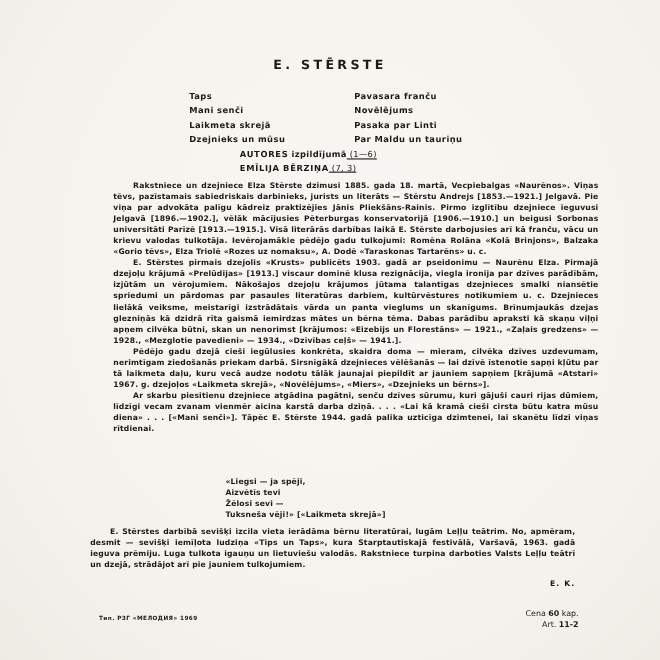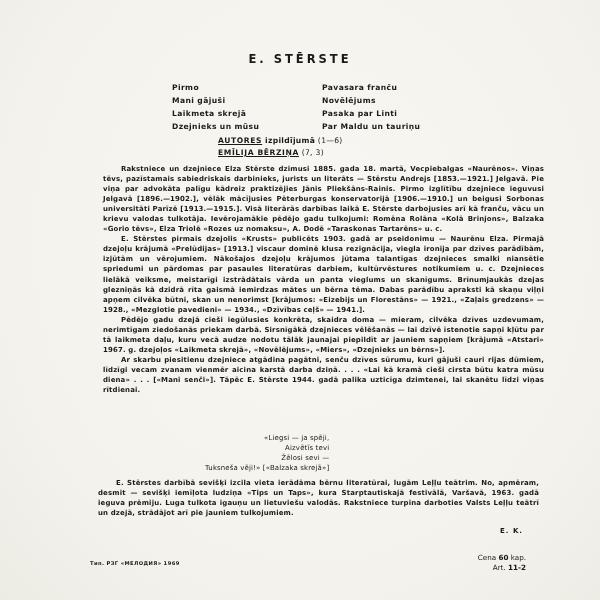--- a/index.html
+++ b/index.html
@@ -29,39 +29,38 @@
     }
     .tracks .col { position: absolute; top: 0; }
     .tracks .col.left { left: 0; }
     .tracks .col.right { left: 150px; }
     .tracks .t { display: block; white-space: nowrap; letter-spacing: 0.4px; }
     .performers {
       position: absolute; top: 135px; left: 218px;
       font-size: 7.6px; line-height: 12px; font-weight: bold;
     }
     .performers .p { display: block; white-space: nowrap; letter-spacing: 0.3px; }
-    .performers .name { letter-spacing: 0.6px; text-decoration: underline; }
-    .performers .range { font-weight: normal; }
+    .performers .name { letter-spacing: 0.6px; }
+    .performers .range { font-weight: normal; text-decoration: underline; }
     .body-text {
       position: absolute; top: 164px; left: 82px; width: 441px;
       font-size: 6.95px; line-height: 10.05px; font-weight: bold;
       text-align: justify;
       letter-spacing: 0.15px;
       margin-left: 21px;
     }
     .body-text p { margin: 0; text-indent: 18px; }
     .poem {
       position: absolute; top: 433px; left: 205px;
-      font-size: 6.95px; line-height: 10.05px; font-weight: normal;
+      font-size: 6.95px; line-height: 10.05px; font-weight: bold;
       letter-spacing: 0.15px;
-      text-align: right;
     }
     .poem .l { display: block; white-space: nowrap; }
     .closing {
-      position: absolute; top: 478px; left: 98px; width: 441px;
+      position: absolute; top: 478px; left: 82px; width: 441px;
       font-size: 6.95px; line-height: 10.05px; font-weight: bold;
       text-align: justify; letter-spacing: 0.15px;
     }
     .closing p { margin: 0; text-indent: 18px; }
     .signature {
       position: absolute; top: 527px; left: 500px;
       font-size: 7px; font-weight: bold; letter-spacing: 1px;
     }
     .printer {
       position: absolute; top: 560px; left: 90px;
@@ -76,22 +75,22 @@
   </style>
 </head>
 <body>
 
 <div class="page">
 
   <div class="title">E. STĒRSTE</div>
 
   <div class="tracks">
     <div class="col left">
-      <span class="t">Pirmo</span>
-      <span class="t">Mani gājuši</span>
+      <span class="t">Taps</span>
+      <span class="t">Mani senči</span>
       <span class="t">Laikmeta skrejā</span>
       <span class="t">Dzejnieks un mūsu</span>
     </div>
     <div class="col right">
       <span class="t">Pavasara franču</span>
       <span class="t">Novēlējums</span>
       <span class="t">Pasaka par Linti</span>
       <span class="t">Par Maldu un tauriņu</span>
     </div>
   </div>
@@ -105,21 +104,21 @@
     <p>Rakstniece un dzejniece Elza Stērste dzimusi 1885. gada 18. martā, Vecpiebalgas «Naurēnos». Viņas tēvs, pazīstamais sabiedriskais darbinieks, jurists un literāts — Stērstu Andrejs [1853.—1921.] Jelgavā. Pie viņa par advokāta palīgu kādreiz praktizējies Jānis Pliekšāns-Rainis. Pirmo izglītību dzejniece ieguvusi Jelgavā [1896.—1902.], vēlāk mācījusies Pēterburgas konservatorijā [1906.—1910.] un beigusi Sorbonas universitāti Parīzē [1913.—1915.]. Visā literārās darbības laikā E. Stērste darbojusies arī kā franču, vācu un krievu valodas tulkotāja. Ievērojamākie pēdējo gadu tulkojumi: Romēna Rolāna «Kolā Brinjons», Balzaka «Gorio tēvs», Elza Triolē «Rozes uz nomaksu», A. Dodē «Taraskonas Tartarēns» u. c.</p>
     <p>E. Stērstes pirmais dzejolis «Krusts» publicēts 1903. gadā ar pseidonimu — Naurēnu Elza. Pirmajā dzejoļu krājumā «Prelūdijas» [1913.] viscaur dominē klusa rezignācija, viegla ironija par dzīves parādībām, izjūtām un vērojumiem. Nākošajos dzejoļu krājumos jūtama talantīgas dzejnieces smalki niansētie spriedumi un pārdomas par pasaules literatūras darbiem, kultūrvēstures notikumiem u. c. Dzejnieces lielākā veiksme, meistarīgi izstrādātais vārda un panta vieglums un skanīgums. Brīnumjaukās dzejas glezniņās kā dzidrā rīta gaismā iemirdzas mātes un bērna tēma. Dabas parādību apraksti kā skaņu viļņi apņem cilvēka būtni, skan un nenorimst [krājumos: «Eizebijs un Florestāns» — 1921., «Zaļais gredzens» — 1928., «Mezglotie pavedieni» — 1934., «Dzīvības ceļš» — 1941.].</p>
     <p>Pēdējo gadu dzejā cieši iegūlusies konkrēta, skaidra doma — mieram, cilvēka dzīves uzdevumam, nerimtīgam ziedošanās priekam darbā. Sirsnīgākā dzejnieces vēlēšanās — lai dzīvē īstenotie sapņi kļūtu par tā laikmeta daļu, kuru vecā audze nodotu tālāk jaunajai piepildīt ar jauniem sapņiem [krājumā «Atstari» 1967. g. dzejoļos «Laikmeta skrejā», «Novēlējums», «Miers», «Dzejnieks un bērns»].</p>
     <p>Ar skarbu piesitienu dzejniece atgādina pagātni, senču dzīves sūrumu, kuri gājuši cauri rijas dūmiem, līdzīgi vecam zvanam vienmēr aicina karstā darba dziņā. . . . «Lai kā kramā cieši cirsta būtu katra mūsu diena» . . . [«Mani senči»]. Tāpēc E. Stērste 1944. gadā palika uzticīga dzimtenei, lai skanētu līdzi viņas rītdienai.</p>
   </div>
 
   <div class="poem">
     <span class="l">«Liegsi — ja spēji,</span>
     <span class="l">Aizvētīs tevi</span>
     <span class="l">Žēlosi sevi —</span>
-    <span class="l">Tuksneša vēji!» [«Balzaka skrejā»]</span>
+    <span class="l">Tuksneša vēji!» [«Laikmeta skrejā»]</span>
   </div>
 
   <div class="closing">
     <p>E. Stērstes darbībā sevišķi izcila vieta ierādāma bērnu literatūrai, lugām Leļļu teātrim. No, apmēram, desmit — sevišķi iemīļota ludziņa «Tips un Taps», kura Starptautiskajā festivālā, Varšavā, 1963. gadā ieguva prēmiju. Luga tulkota igauņu un lietuviešu valodās. Rakstniece turpina darboties Valsts Leļļu teātrī un dzejā, strādājot arī pie jauniem tulkojumiem.</p>
   </div>
 
   <div class="signature">E. K.</div>
 
   <div class="printer">Тип. РЗГ «МЕЛОДИЯ» 1969</div>
 

